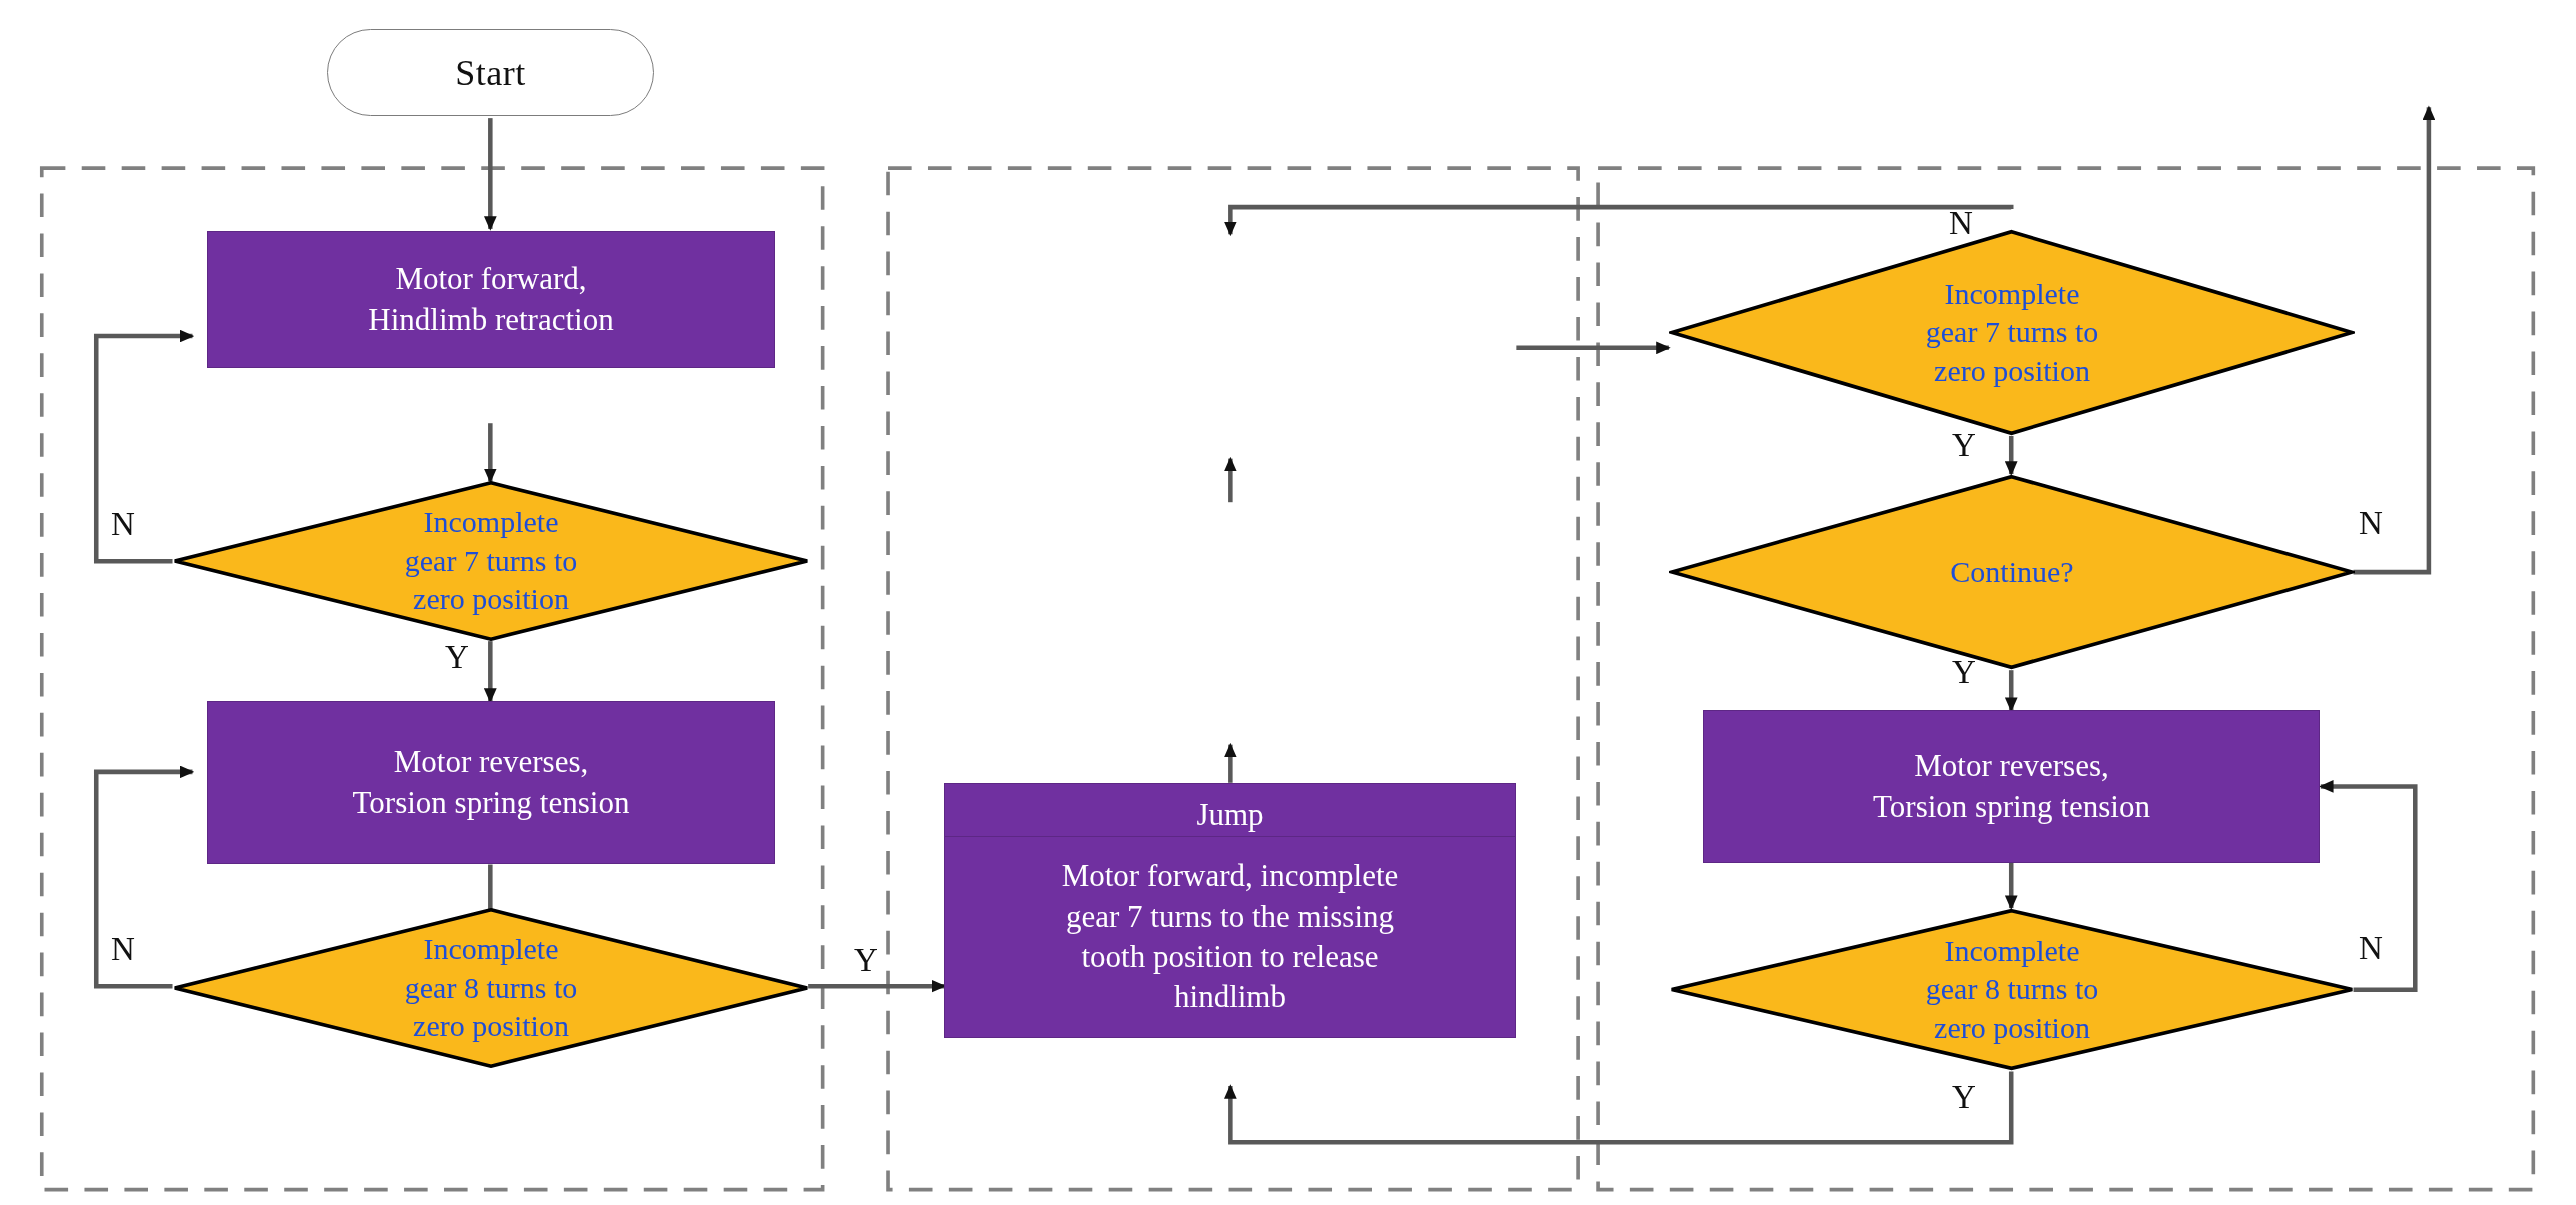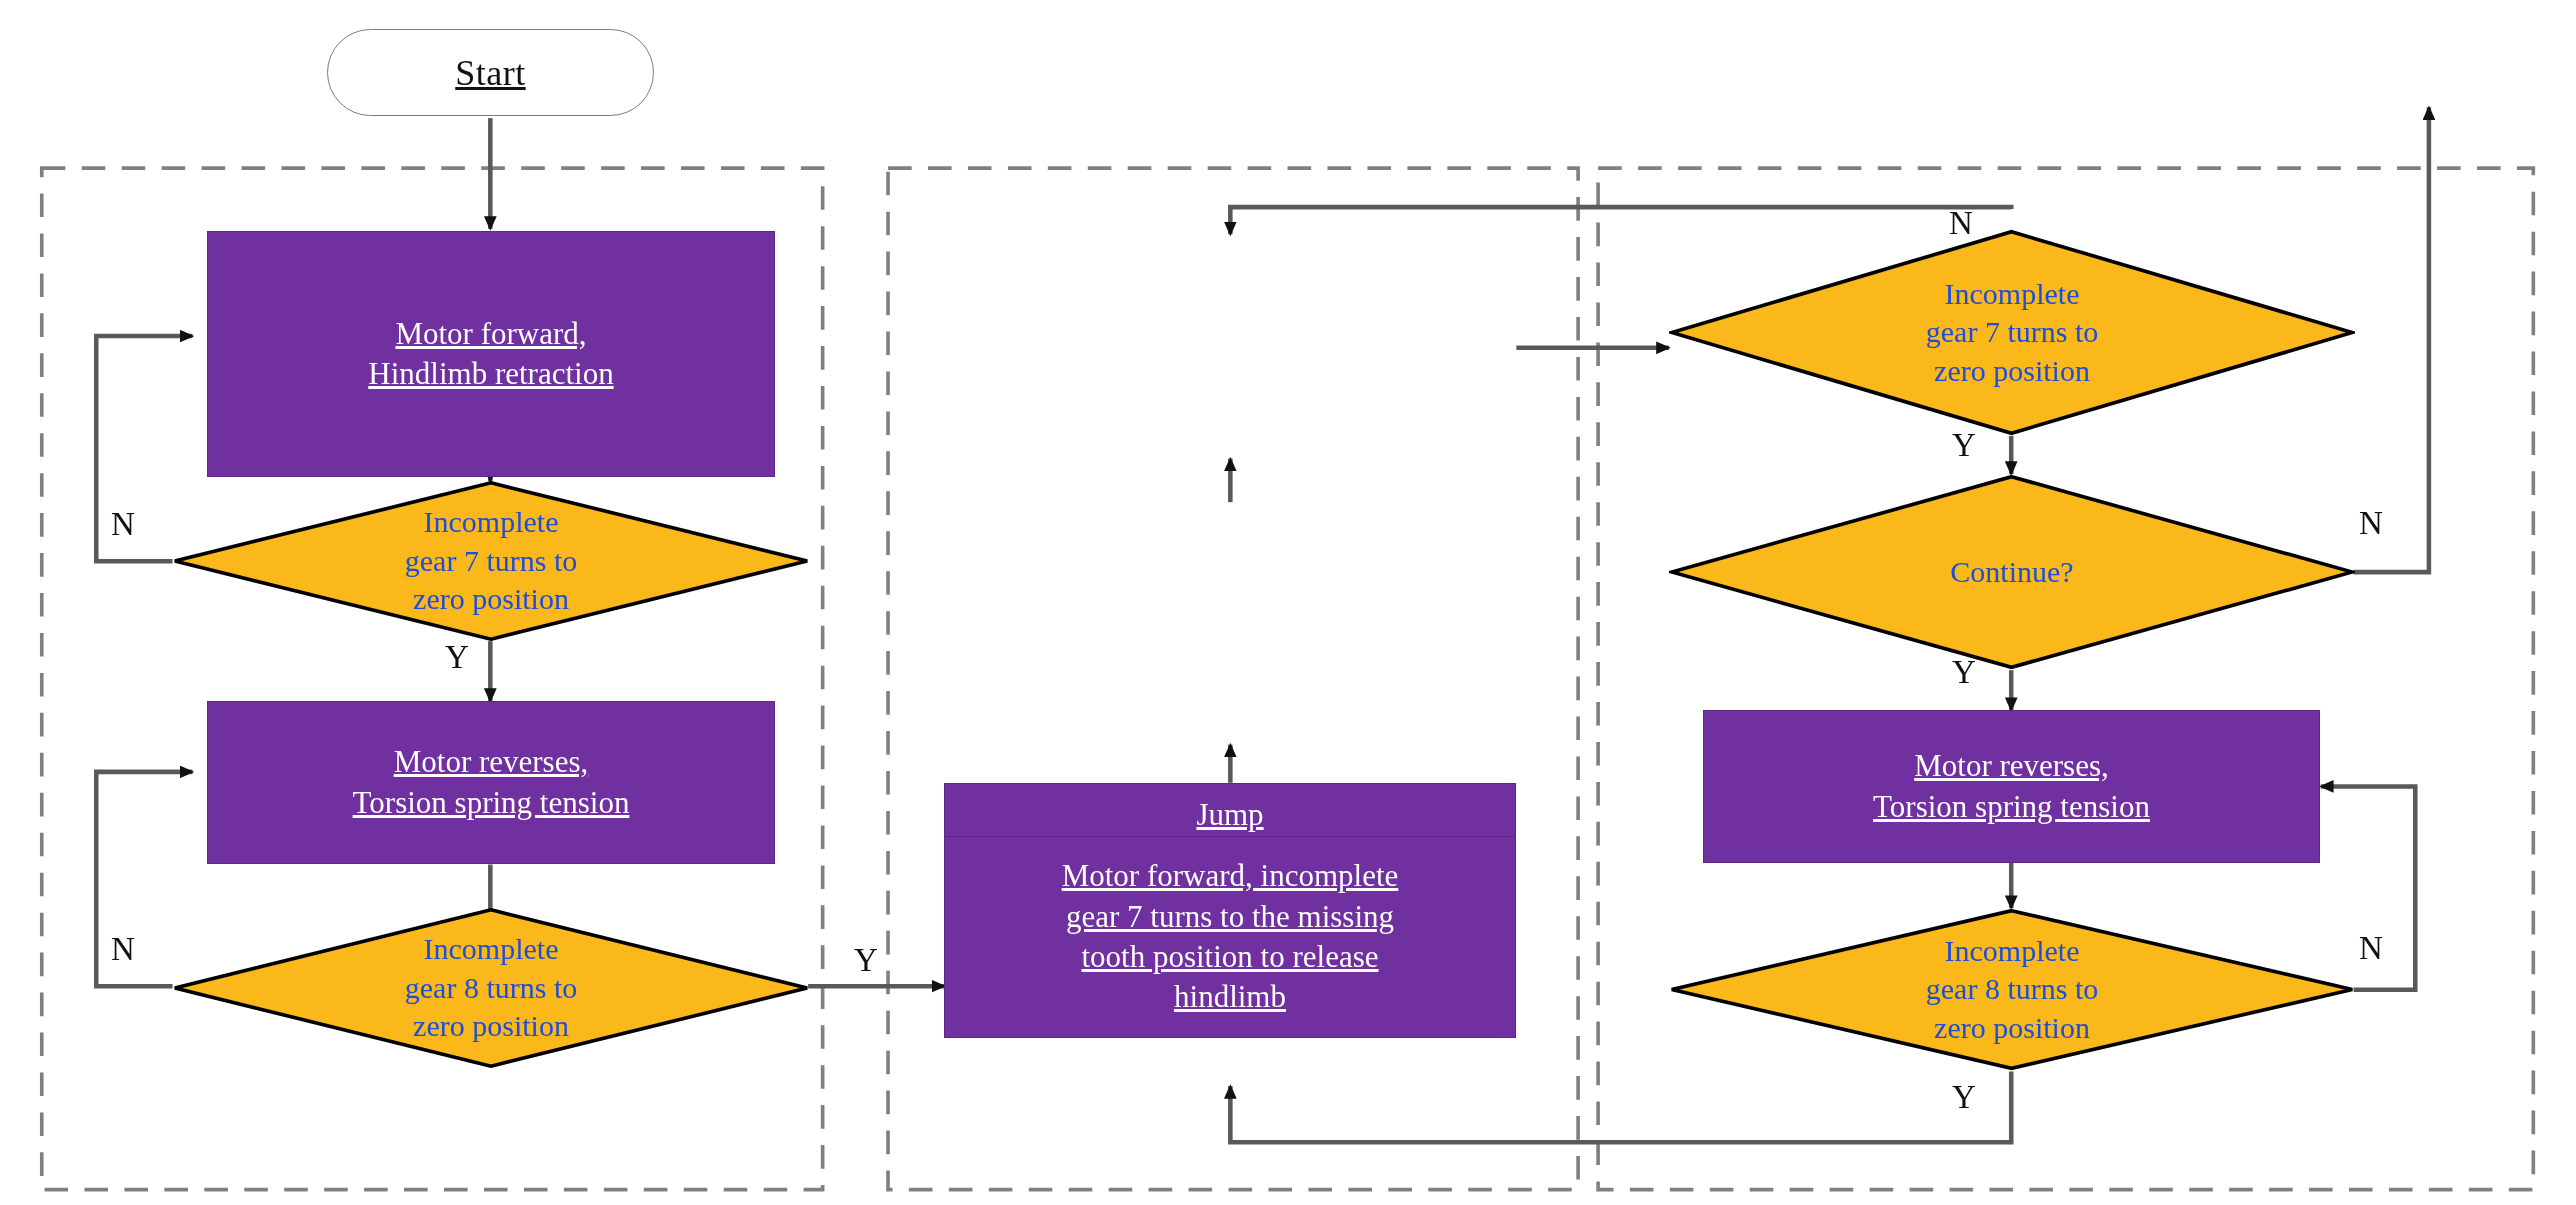--- a/index.html
+++ b/index.html
@@ -1,21 +1,21 @@
 <!DOCTYPE html>
 <html style="font-size:14.5px"><head>
 <meta charset="utf-8">
 <style>
   html,body{margin:0;padding:0;background:#ffffff;}
   body{font-family:"Liberation Serif","DejaVu Serif",serif;}
   #stage{position:relative;width:2576px;height:1206px;background:#fff;overflow:hidden;}
   #svgroot{position:absolute;left:0;top:0;width:2576px;height:1206px;}
 
   .node{position:absolute;box-sizing:border-box;display:flex;align-items:center;
-        justify-content:center;text-align:center;text-decoration:underline;}
+        justify-content:center;text-align:center;}
 
   .terminator{
     background:#ffffff;border:1.8px solid #7c7c7c;border-radius:907px;
     color:#111111;font-size:36px;letter-spacing:0.5px;
   }
   .process{
     background:#7030A0;border:0.9px solid #5d2785;color:#ffffff;
     font-size:31px;line-height:1.30;padding:5.4px 12.7px;
   }
   .process.small{font-size:31px;}
@@ -90,21 +90,21 @@
 
       <path d="M2215,1180 L2215,1258 L1355,1258 L1355,1196" marker-end="url(#arrow)"></path>
     </g>
   </svg>
 
   <div class="node terminator" style="left:327px;top:29px;width:327px;height:87px;">
     <span>Start</span>
   </div>
 
 
-  <div class="node process" style="left:207px;top:231px;width:568px;height:246px;">
+  <div class="node process" style="left:207px;top:231px;width:568px;height:137px;">
     <span style="white-space:pre-line;">Motor forward,
 Hindlimb retraction</span>
   </div>
 
   <div class="decision-wrap" style="left:173px;top:481px;width:636px;height:160px;">
     <svg class="dshape" viewBox="0 0 700 176" preserveAspectRatio="none">
       <polygon points="350,2 698,88 350,174 2,88" fill="#FAB81B" stroke="#000000" stroke-width="4"></polygon>
     </svg>
     <div class="dlabel" style="white-space:pre-line;">Incomplete
 gear 7 turns to

